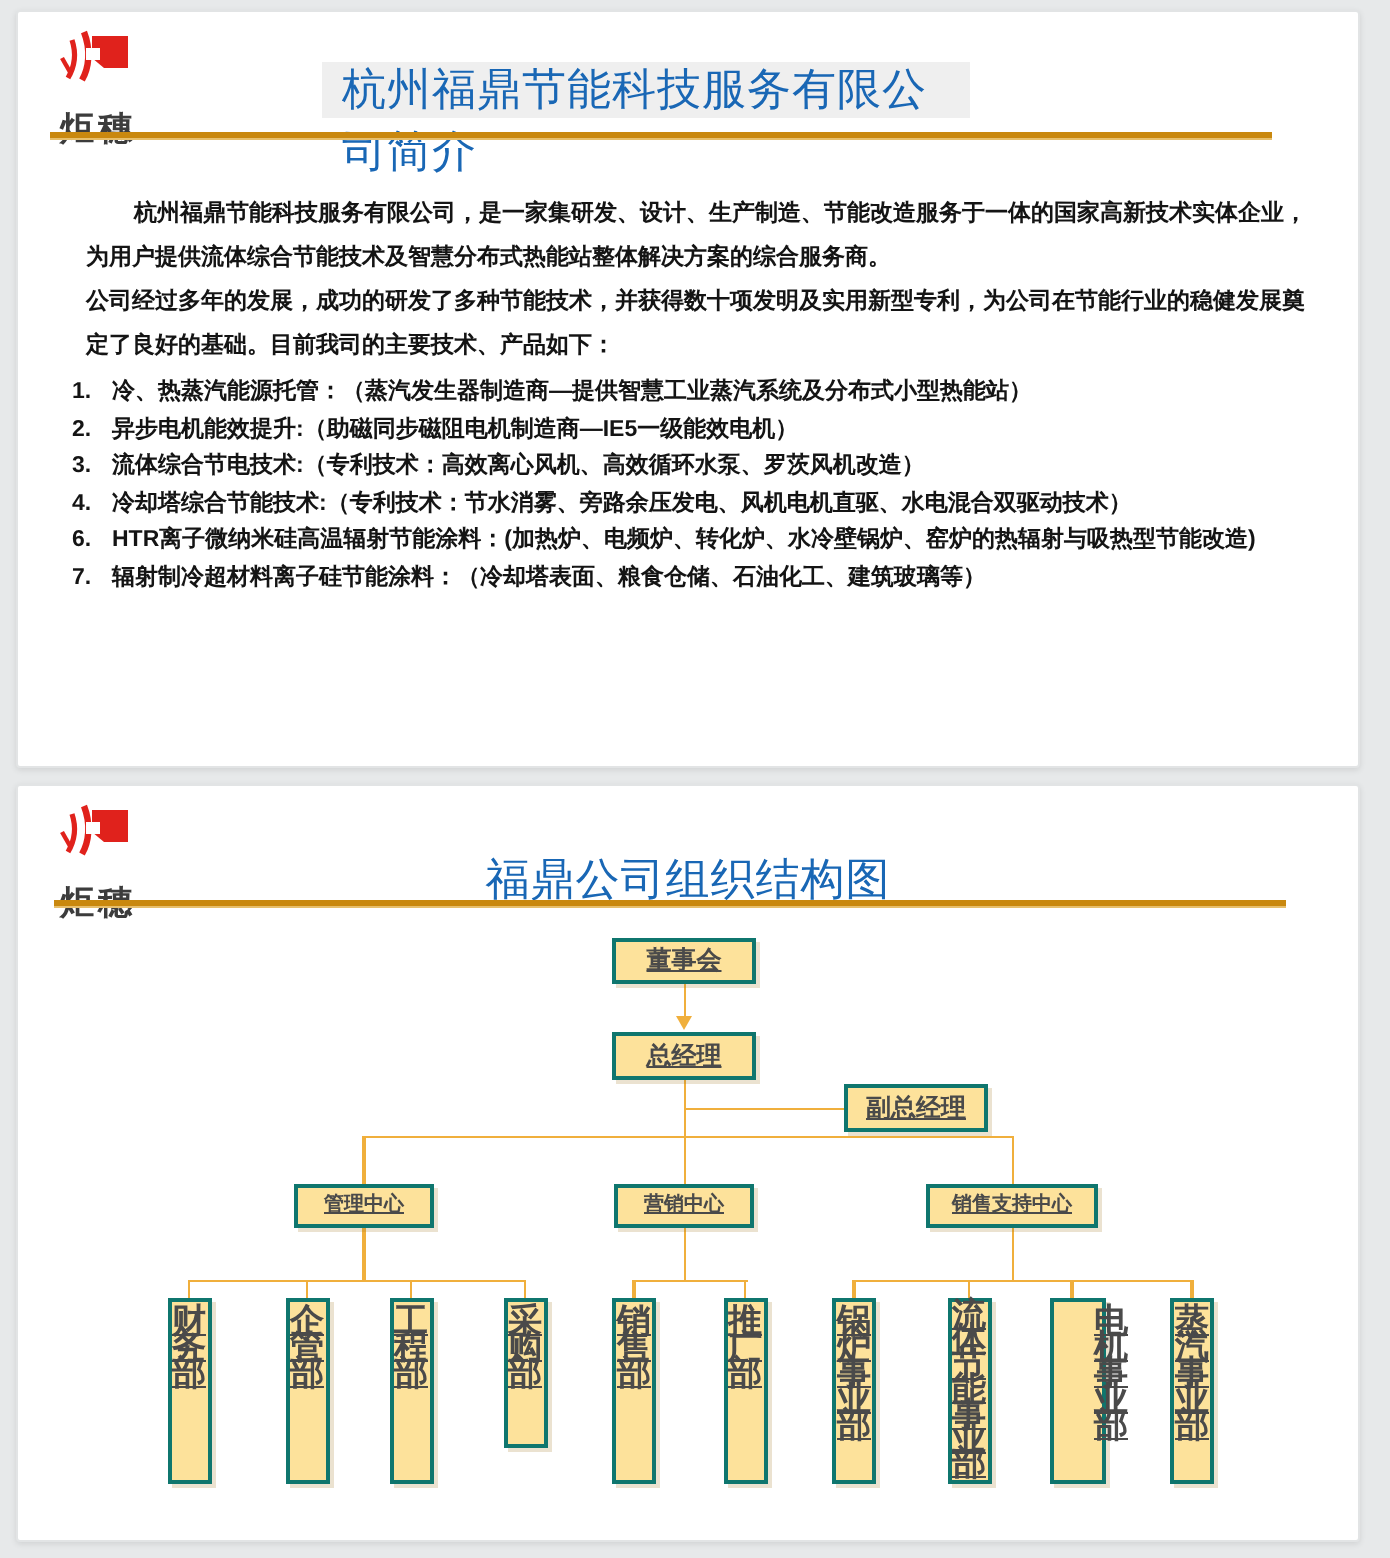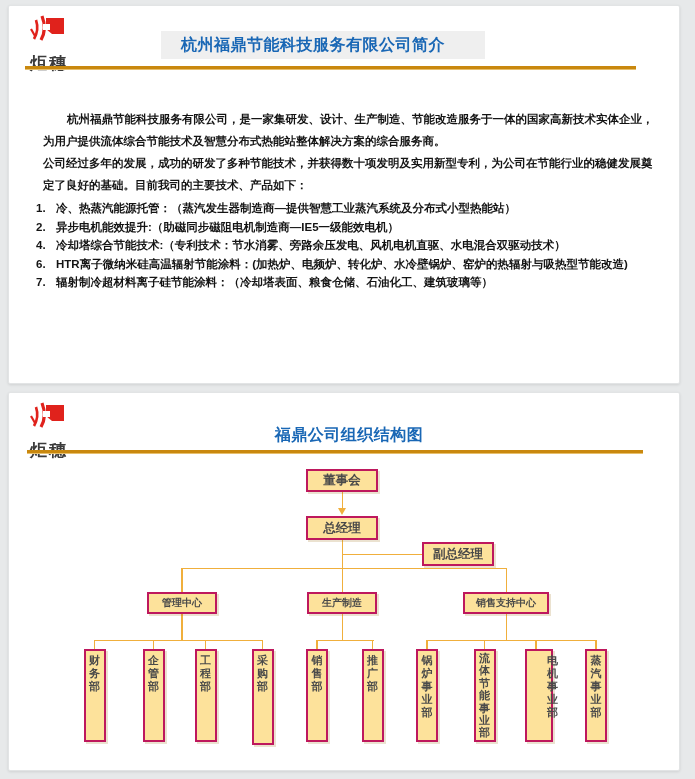--- a/index.html
+++ b/index.html
@@ -18,48 +18,49 @@
   .card2{top:392px;height:379px;}
 
   
   .logo{position:absolute;left:17px;top:8px;width:46px;text-align:center;}
   .logo .logo-text{font-size:17px;font-weight:bold;color:#3c3c3c;letter-spacing:2px;margin-top:0px;text-align:center;}
   
   .title-bar{
     position:absolute;left:152px;top:25px;width:324px;height:28px;
     background:#efefef;line-height:28px;padding-left:10px;box-sizing:border-box;
   }
-  .doc-title{font-size:16px;font-weight:bold;color:#1967b5;letter-spacing:0.5px;margin-left:10px;}
+  .doc-title{font-size:22px;font-weight:normal;color:#1967b5;letter-spacing:0.5px;}
   .title2{position:absolute;left:0;top:32px;width:100%;text-align:center;}
   .gold-rule{
     position:absolute;height:3px;background:#c9880e;border-bottom:1px solid #e7bf6c;
   }
   .rule1{left:16px;top:60px;width:611px;}
   .rule2{left:18px;top:57px;width:616px;}
 
   
   .body{position:absolute;left:34px;top:90px;width:616px;color:#141414;}
   .para{margin:0;font-size:11.5px;line-height:22px;}
   .para.bold{font-weight:bold;}
-  .para.indent{text-indent:24px;margin-top:12px;}
+  .para.indent{text-indent:24px;}
   .tech-list{margin:3px 0 4px -7px;}
   .li{font-size:11.5px;font-weight:bold;line-height:18.6px;white-space:nowrap;}
   .li .num{display:inline-block;width:14px;margin-right:6px;text-align:left;}
 
   
   .chart{position:absolute;left:0;top:0;width:672px;height:379px;}
   .obox{
-    position:absolute;background:#fde29b;border:2px solid #be185d;
+    position:absolute;background:#fde29b;border:2px solid #0f766e;
     box-sizing:border-box;color:#4a4a4a;text-align:center;
     box-shadow:2px 2px 0 rgba(166,124,40,0.22);
+    text-decoration:underline;
   }
   .obox.lvl1{font-size:12.5px;font-weight:bold;}
   .obox.lvl2{font-size:10px;font-weight:bold;}
   .dept{
-    font-size:11px;font-weight:bold;line-height:13px;word-break:break-all;
+    font-size:17px;font-weight:bold;line-height:13px;word-break:break-all;
     padding-top:3px;
   }
   .dept-tight{line-height:12.4px;padding-top:1px;}
   .hline,.vline{position:absolute;background:#f0af3c;}
   .hline{height:1.5px;}
   .vline{width:1.5px;}
   .arrow-down{
     position:absolute;width:0;height:0;
     border-left:4.5px solid transparent;border-right:4.5px solid transparent;
     border-top:7px solid #f0af3c;
@@ -89,20 +90,23 @@
   <div class="body">
     <p class="para bold indent">杭州福鼎节能科技服务有限公司，是一家集研发、设计、生产制造、节能改造服务于一体的国家高新技术实体企业，为用户提供流体综合节能技术及智慧分布式热能站整体解决方案的综合服务商。</p>
     <p class="para bold">公司经过多年的发展，成功的研发了多种节能技术，并获得数十项发明及实用新型专利，为公司在节能行业的稳健发展奠定了良好的基础。目前我司的主要技术、产品如下：</p>
 
     <div class="tech-list">
       <div class="li">
         <span class="num">1.</span><span>冷、热蒸汽能源托管：（蒸汽发生器制造商—提供智慧工业蒸汽系统及分布式小型热能站）</span>
       </div>
       <div class="li">
         <span class="num">2.</span><span>异步电机能效提升:（助磁同步磁阻电机制造商—IE5一级能效电机）</span>
+      </div>
+      <div class="li">
+        <span class="num">3.</span><span>流体综合节电技术:（专利技术：高效离心风机、高效循环水泵、罗茨风机改造）</span>
       </div>
       <div class="li">
         <span class="num">4.</span><span>冷却塔综合节能技术:（专利技术：节水消雾、旁路余压发电、风机电机直驱、水电混合双驱动技术）</span>
       </div>
       <div class="li">
         <span class="num">6.</span><span>HTR离子微纳米硅高温辐射节能涂料：(加热炉、电频炉、转化炉、水冷壁锅炉、窑炉的热辐射与吸热型节能改造)</span>
       </div>
       <div class="li">
         <span class="num">7.</span><span>辐射制冷超材料离子硅节能涂料：（冷却塔表面、粮食仓储、石油化工、建筑玻璃等）</span>
       </div>
@@ -153,27 +157,27 @@
     <div class="vline" style="left:417.25px;top:247px;height:9px;"></div>
     <div class="vline" style="left:474.75px;top:247px;height:9px;"></div>
     <div class="vline" style="left:526.25px;top:247px;height:9px;"></div>
     <div class="vline" style="left:586.25px;top:247px;height:9px;"></div>
 
     <div class="obox lvl1" style="left:297px;top:76px;width:72px;height:23px;line-height:19px;">董事会</div>
     <div class="obox lvl1" style="left:297px;top:123px;width:72px;height:24px;line-height:20px;">总经理</div>
     <div class="obox lvl1" style="left:413px;top:149px;width:72px;height:24px;line-height:20px;">副总经理</div>
 
     <div class="obox lvl2" style="left:138px;top:199px;width:70px;height:22px;line-height:18px;">管理中心</div>
-    <div class="obox lvl2" style="left:298px;top:199px;width:70px;height:22px;line-height:18px;">生产制造</div>
+    <div class="obox lvl2" style="left:298px;top:199px;width:70px;height:22px;line-height:18px;">营销中心</div>
     <div class="obox lvl2" style="left:454px;top:199px;width:86px;height:22px;line-height:18px;">销售支持中心</div>
 
     <div class="obox dept" style="left:74.5px;top:256px;width:22px;height:93px;">财务部</div>
     <div class="obox dept" style="left:133.5px;top:256px;width:22px;height:93px;">企管部</div>
     <div class="obox dept" style="left:185.5px;top:256px;width:22px;height:93px;">工程部</div>
-    <div class="obox dept" style="left:242.5px;top:256px;width:22px;height:96px;">采购部</div>
+    <div class="obox dept" style="left:242.5px;top:256px;width:22px;height:75px;">采购部</div>
     <div class="obox dept" style="left:297px;top:256px;width:22px;height:93px;">销售部</div>
     <div class="obox dept" style="left:352.5px;top:256px;width:22px;height:93px;">推广部</div>
     <div class="obox dept" style="left:407px;top:256px;width:22px;height:93px;">锅炉事业部</div>
     <div class="obox dept dept-tight" style="left:464.5px;top:256px;width:22px;height:93px;">流体节能事业部</div>
     <div class="obox dept" style="left:516px;top:256px;width:28px;height:93px;padding-left:20px;">电机事业部</div>
     <div class="obox dept" style="left:576px;top:256px;width:22px;height:93px;">蒸汽事业部</div>
   </div>
 </section>
 
 </body></html>

